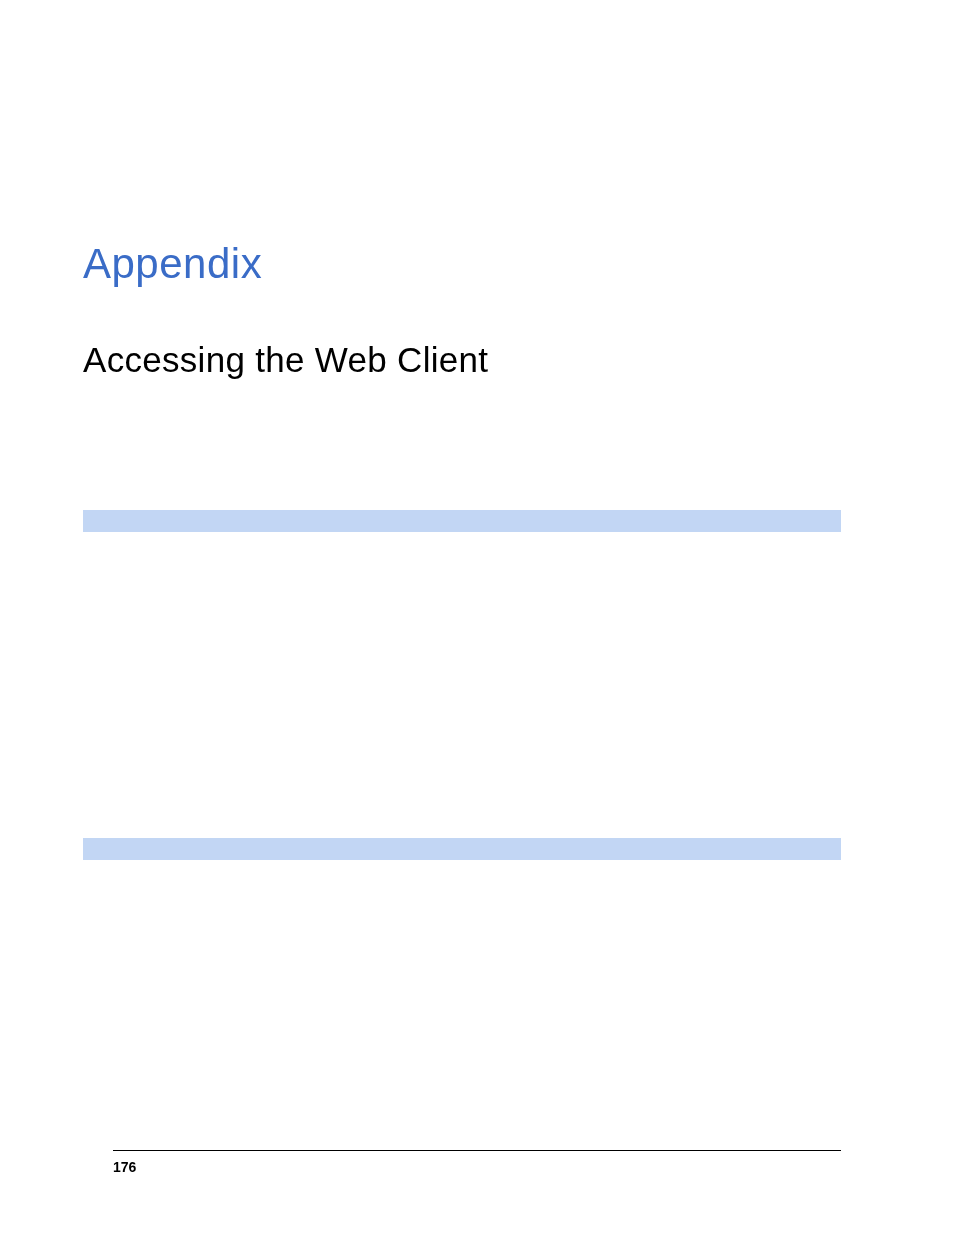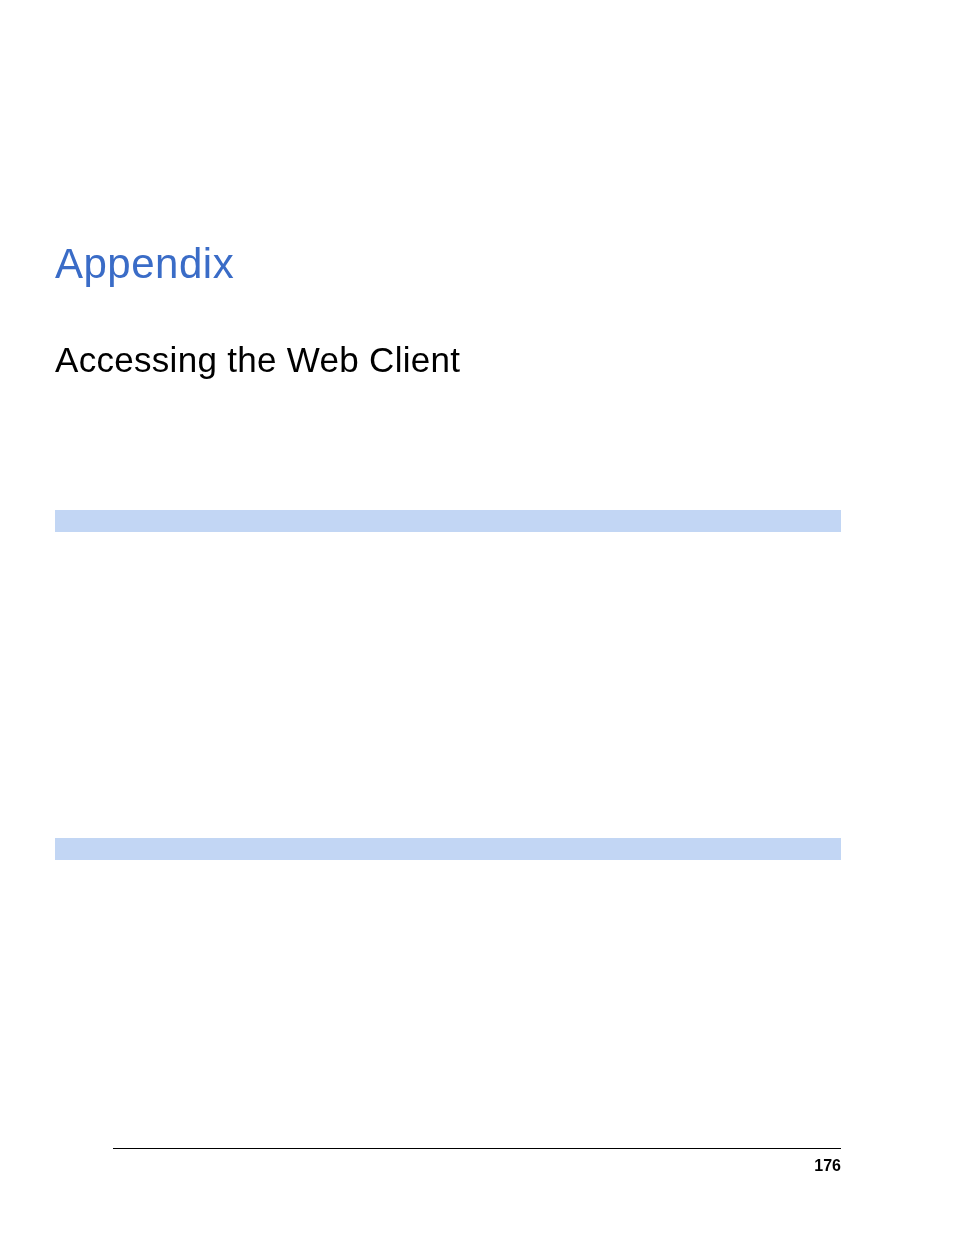--- a/index.html
+++ b/index.html
@@ -8,21 +8,21 @@
       box-sizing: border-box;
     }
     body {
       width: 954px;
       height: 1235px;
       background: #ffffff;
       font-family: Arial, Helvetica, sans-serif;
       position: relative;
     }
     .page {
-      padding: 240px 113px 0 55px;
+      padding: 240px 113px 0 83px;
       height: 100%;
       position: relative;
     }
     .main-title {
       font-size: 42px;
       font-weight: 400;
       color: #3a6cc7;
       letter-spacing: 0.5px;
       margin-bottom: 52px;
       font-family: "Century Gothic", "Avant Garde", Arial, sans-serif;
@@ -50,22 +50,21 @@
       position: absolute;
       bottom: 60px;
       left: 113px;
       right: 113px;
     }
     .footer-line {
       border-top: 1px solid #000;
       margin-bottom: 8px;
     }
     .page-number {
-      text-align: right;
-      font-size: 16px;
+      font-size: 14px;
       font-weight: bold;
       color: #000;
     }
   </style>
 </head>
 <body>
 
 <div class="page">
   <h1 class="main-title">Appendix</h1>
   <h2 class="sub-title">Accessing the Web Client</h2>

